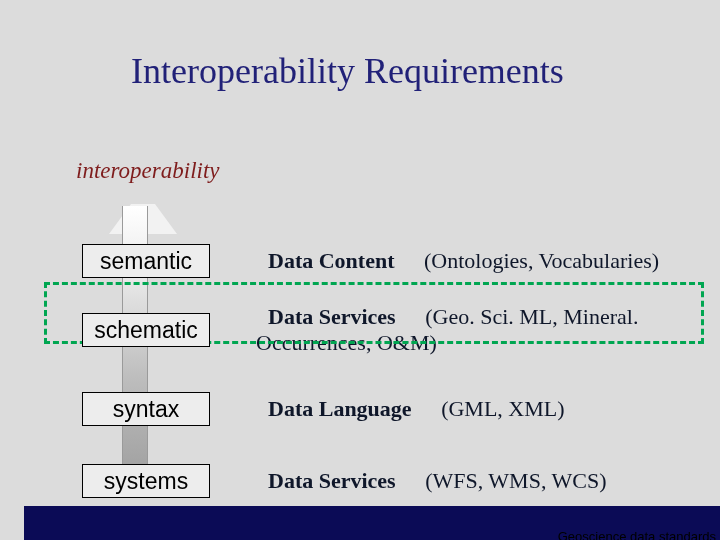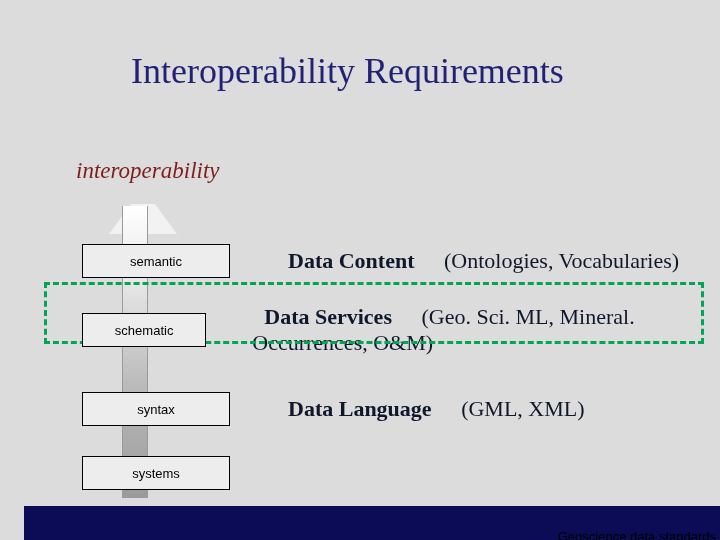--- a/index.html
+++ b/index.html
@@ -65,29 +65,29 @@
     position: absolute;
     left: 46px;
     display: flex;
     align-items: center;
   }
   .row1 { top: 200px; }
   .row2 { top: 256px; }
   .row3 { top: 348px; }
   .row4 { top: 420px; align-items: center; }
   .box {
-    width: 148px;
+    width: 128px;
     height: 34px;
     background: #ededed;
     border: 1px solid #000;
     display: flex;
     align-items: center;
     justify-content: center;
     font-family: Arial, Helvetica, sans-serif;
-    font-size: 13px;
+    font-size: 23px;
     color: #000;
     z-index: 3;
     position: relative;
   }
   .desc {
     margin-left: 34px;
     font-size: 22px;
     color: #0f172a;
   }
   .desc .bold { font-weight: bold; }
@@ -147,18 +147,21 @@
 
   <div class="row row3">
     <div class="box">syntax</div>
     <div class="desc">
       <span class="bold">Data Language</span><span> (GML, XML)</span>
     </div>
   </div>
 
   <div class="row row4">
     <div class="box">systems</div>
+    <div class="desc">
+      <span class="bold">Data Services</span><span> (WFS, WMS, WCS)</span>
+    </div>
   </div>
 
   <div class="footer-bar"></div>
   <div class="footer-text">Geoscience data standards</div>
 
 </div>
 
 </body></html>

